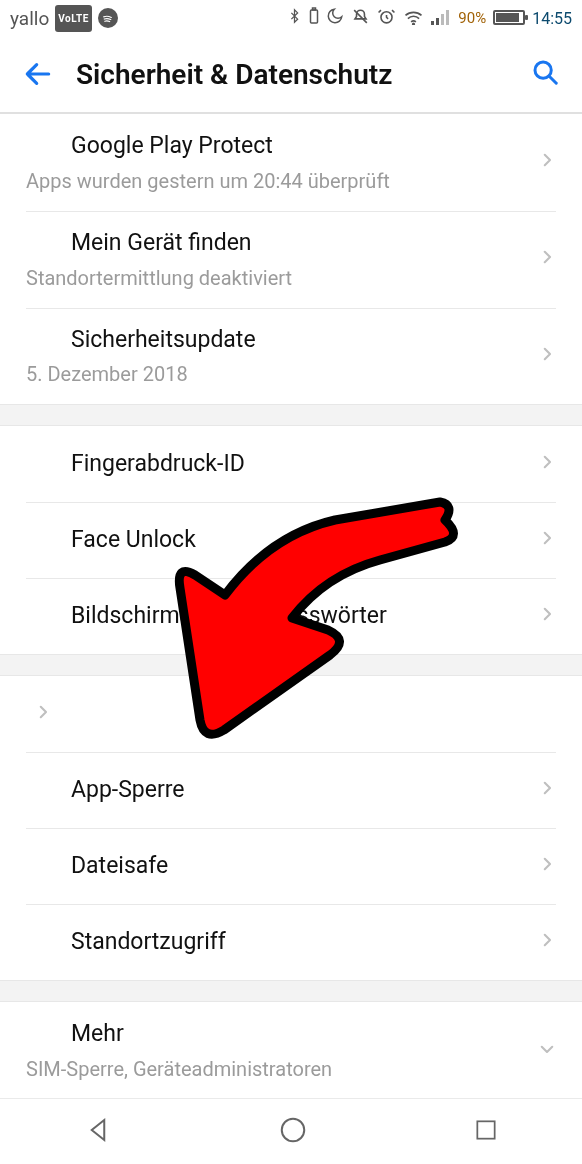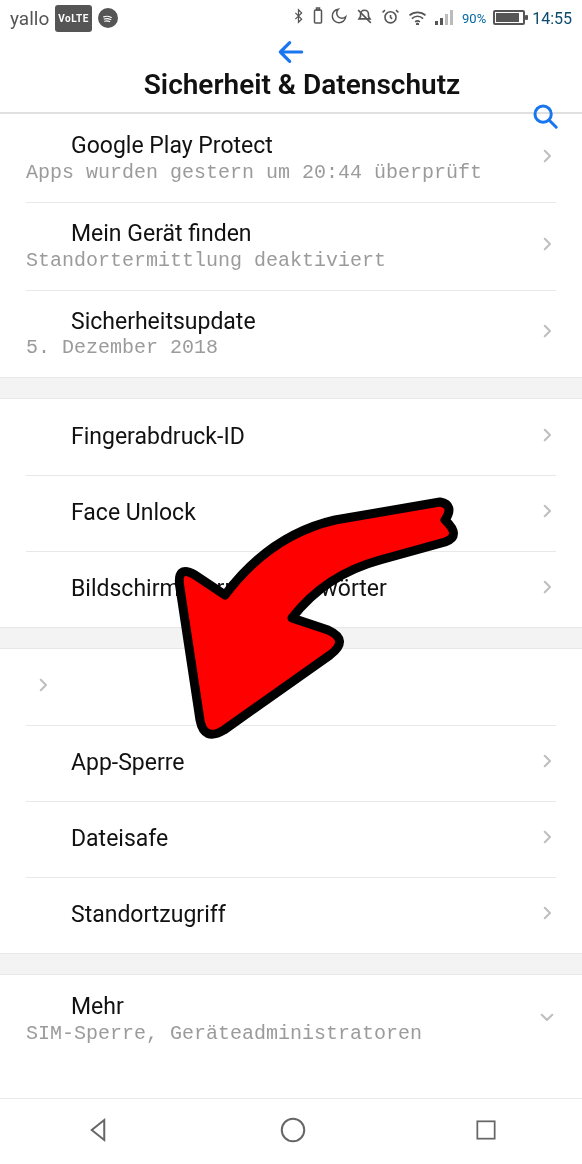--- a/index.html
+++ b/index.html
@@ -11,33 +11,33 @@
   .statusbar .left { display:flex; align-items:center; gap:6px; }
   .statusbar .right { margin-left:auto; display:flex; align-items:center; gap:7px; font-size:18px; }
   .volte { font-size:10px; font-weight:bold; color:#fff; background:#555; border-radius:3px; padding:8px 3px; letter-spacing:0.5px; }
   .spotify { width:20px; height:20px; border-radius:50%; background:#555; display:flex; align-items:center; justify-content:center; }
   .spotify svg { width:13px; height:13px; }
   .bat { display:inline-block; width:32px; height:15px; border:2px solid #555; border-radius:2px; position:relative; }
   .bat::after { content:""; position:absolute; right:-5px; top:3px; width:3px; height:5px; background:#555; border-radius:1px; }
   .bat .fill { position:absolute; left:1px; top:1px; bottom:1px; width:82%; background:#555; }
 
   
-  .actionbar { height:78px; display:flex; align-items:center; padding:0 22px; background:#fff; border-bottom:2px solid #e0e0e0;flex-direction:column; }
+  .actionbar { height:78px; display:flex; align-items:center; padding:0 22px; background:#fff; border-bottom:2px solid #e0e0e0; }
   .actionbar .back { color:#1976f0; display:flex; align-items:center; }
   .actionbar .title { font-size:28px; font-weight:600; margin-left:22px; color:#111; }
   .actionbar .search { margin-left:auto; color:#1976f0; }
 
   
   .list { background:#fff; }
   .gap { height:22px; background:#f3f3f3; border-top:1px solid #e7e7e7; border-bottom:1px solid #e7e7e7; }
   .item { padding:18px 26px; display:flex; align-items:center; position:relative; min-height:76px; }
   .item + .item::before { content:""; position:absolute; top:0; left:26px; right:26px; height:1px; background:#e8e8e8; }
   .item .txt { flex:1; }
   .item .lbl { font-size:23px; color:#111; line-height:1.25;margin-left:45px; }
-  .item .sub { font-size:20px; color:#9b9b9b; margin-top:0;font-family:Liberation Mono, monospace; }
+  .item .sub { font-size:20px; color:#9b9b9b; margin-top:8px; }
   .chev { color:#bfbfbf; flex-shrink:0; margin-left:8px; }
 
   
   .navbar { position:absolute; bottom:0; left:0; right:0; height:66px; display:flex; align-items:center; justify-content:space-around; color:#666; border-top:1px solid #eaeaea; background:#fff; }
 
   
   .overlay-arrow { position:absolute; left:170px; top:490px; pointer-events:none; }
 </style>
 </head>
 <body>
@@ -92,21 +92,21 @@
           </svg>
       </span>
       <span>
         <svg width="20" height="16" viewBox="0 0 20 16" fill="#555">
             <rect x="0" y="12" width="3" height="4"></rect>
             <rect x="5" y="9" width="3" height="7"></rect>
             <rect x="10" y="5" width="3" height="11" fill="#bbb"></rect>
             <rect x="15" y="1" width="3" height="15" fill="#bbb"></rect>
           </svg>
       </span>
-      <span style="font-size:13px; color:#0369a1;">90%</span>
+      <span style="font-size:15px; color:#a16207;">90%</span>
       <span><span class="bat"><span class="fill"></span></span></span>
       <span style="font-size:16px; color:#0c4a6e;">14:55</span>
     </div>
   </div>
 
   <div class="actionbar">
     <span class="back">
       <svg width="32" height="32" viewBox="0 0 24 24" fill="none" stroke="#1976f0" stroke-width="2.4" stroke-linecap="round" stroke-linejoin="round">
           <path d="M20 12H4M11 5l-7 7 7 7"></path>
         </svg>

